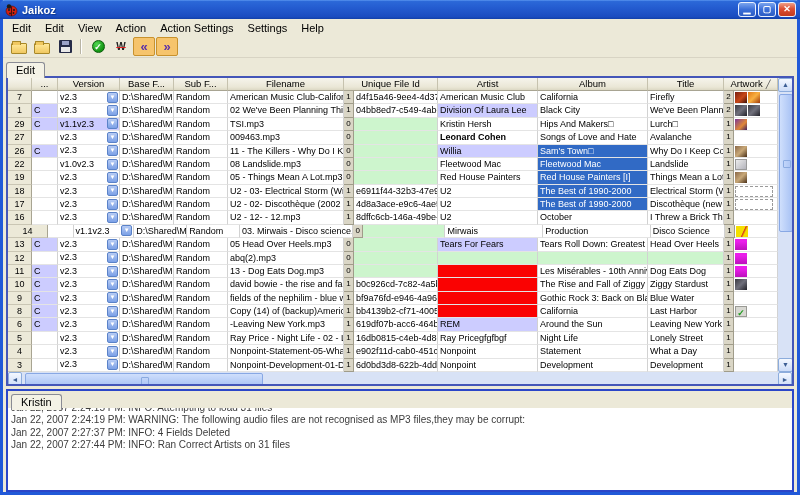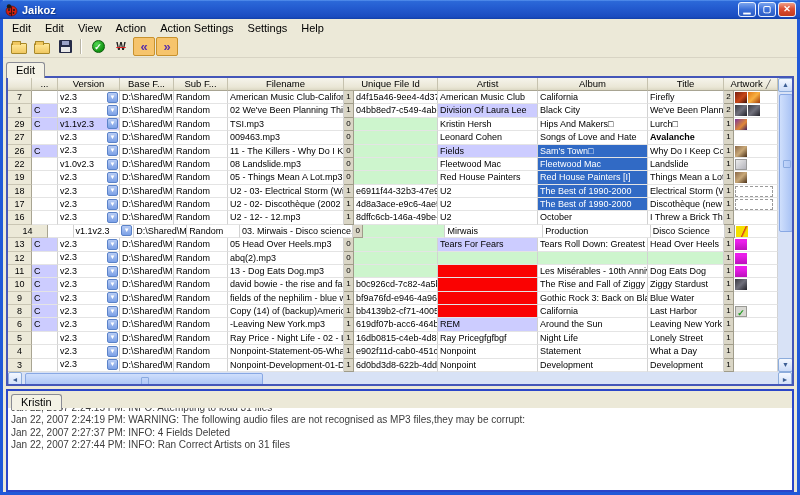--- a/index.html
+++ b/index.html
@@ -241,39 +241,39 @@
               <div class="cell" style="width: 26px;"></div>
               <div class="cell vercell" style="width: 62px;">
                 <span>v2.3</span>
                 <span class="dd"></span>
               </div>
               <div class="cell" style="width: 54px;">D:\Shared\Mus</div>
               <div class="cell" style="width: 54px;">Random</div>
               <div class="cell" style="width: 116px;">009463.mp3</div>
               <div class="cell cnt" style="width: 10px;">0</div>
               <div class="cell bg-green" style="width: 84px;"></div>
-              <div class="cell" style="width: 100px;">Leonard Cohen</div>
+              <div class="cell" style="width: 100px; font-weight: bold;">Leonard Cohen</div>
               <div class="cell" style="width: 110px;">Songs of Love and Hate</div>
-              <div class="cell" style="width: 76px; font-weight: bold;">Avalanche</div>
+              <div class="cell" style="width: 76px;">Avalanche</div>
               <div class="cell cnt" style="width: 10px;">1</div>
               <div class="cell artcell" style="width: 44px;"></div>
             </div>
             <div class="trow">
               <div class="cell rownum" style="width: 24px;">26</div>
               <div class="cell bg-lav" style="width: 26px;">C</div>
               <div class="cell vercell" style="width: 62px;">
                 <span>v2.3</span>
                 <span class="dd"></span>
               </div>
               <div class="cell" style="width: 54px;">D:\Shared\Mus</div>
               <div class="cell" style="width: 54px;">Random</div>
               <div class="cell" style="width: 116px;">11 - The Killers - Why Do I Kee</div>
               <div class="cell cnt" style="width: 10px;">0</div>
               <div class="cell bg-green" style="width: 84px;"></div>
-              <div class="cell bg-lav" style="width: 100px;">Fields</div>
+              <div class="cell bg-lav" style="width: 100px;">Willia</div>
               <div class="cell bg-sel" style="width: 110px;">Sam's Town□</div>
               <div class="cell" style="width: 76px;">Why Do I Keep Cour</div>
               <div class="cell cnt" style="width: 10px;">1</div>
               <div class="cell artcell" style="width: 44px;"><span class="th photo-brown"></span></div>
             </div>
             <div class="trow">
               <div class="cell rownum" style="width: 24px;">22</div>
               <div class="cell" style="width: 26px;"></div>
               <div class="cell vercell" style="width: 62px;">
                 <span>v1.0v2.3</span>

